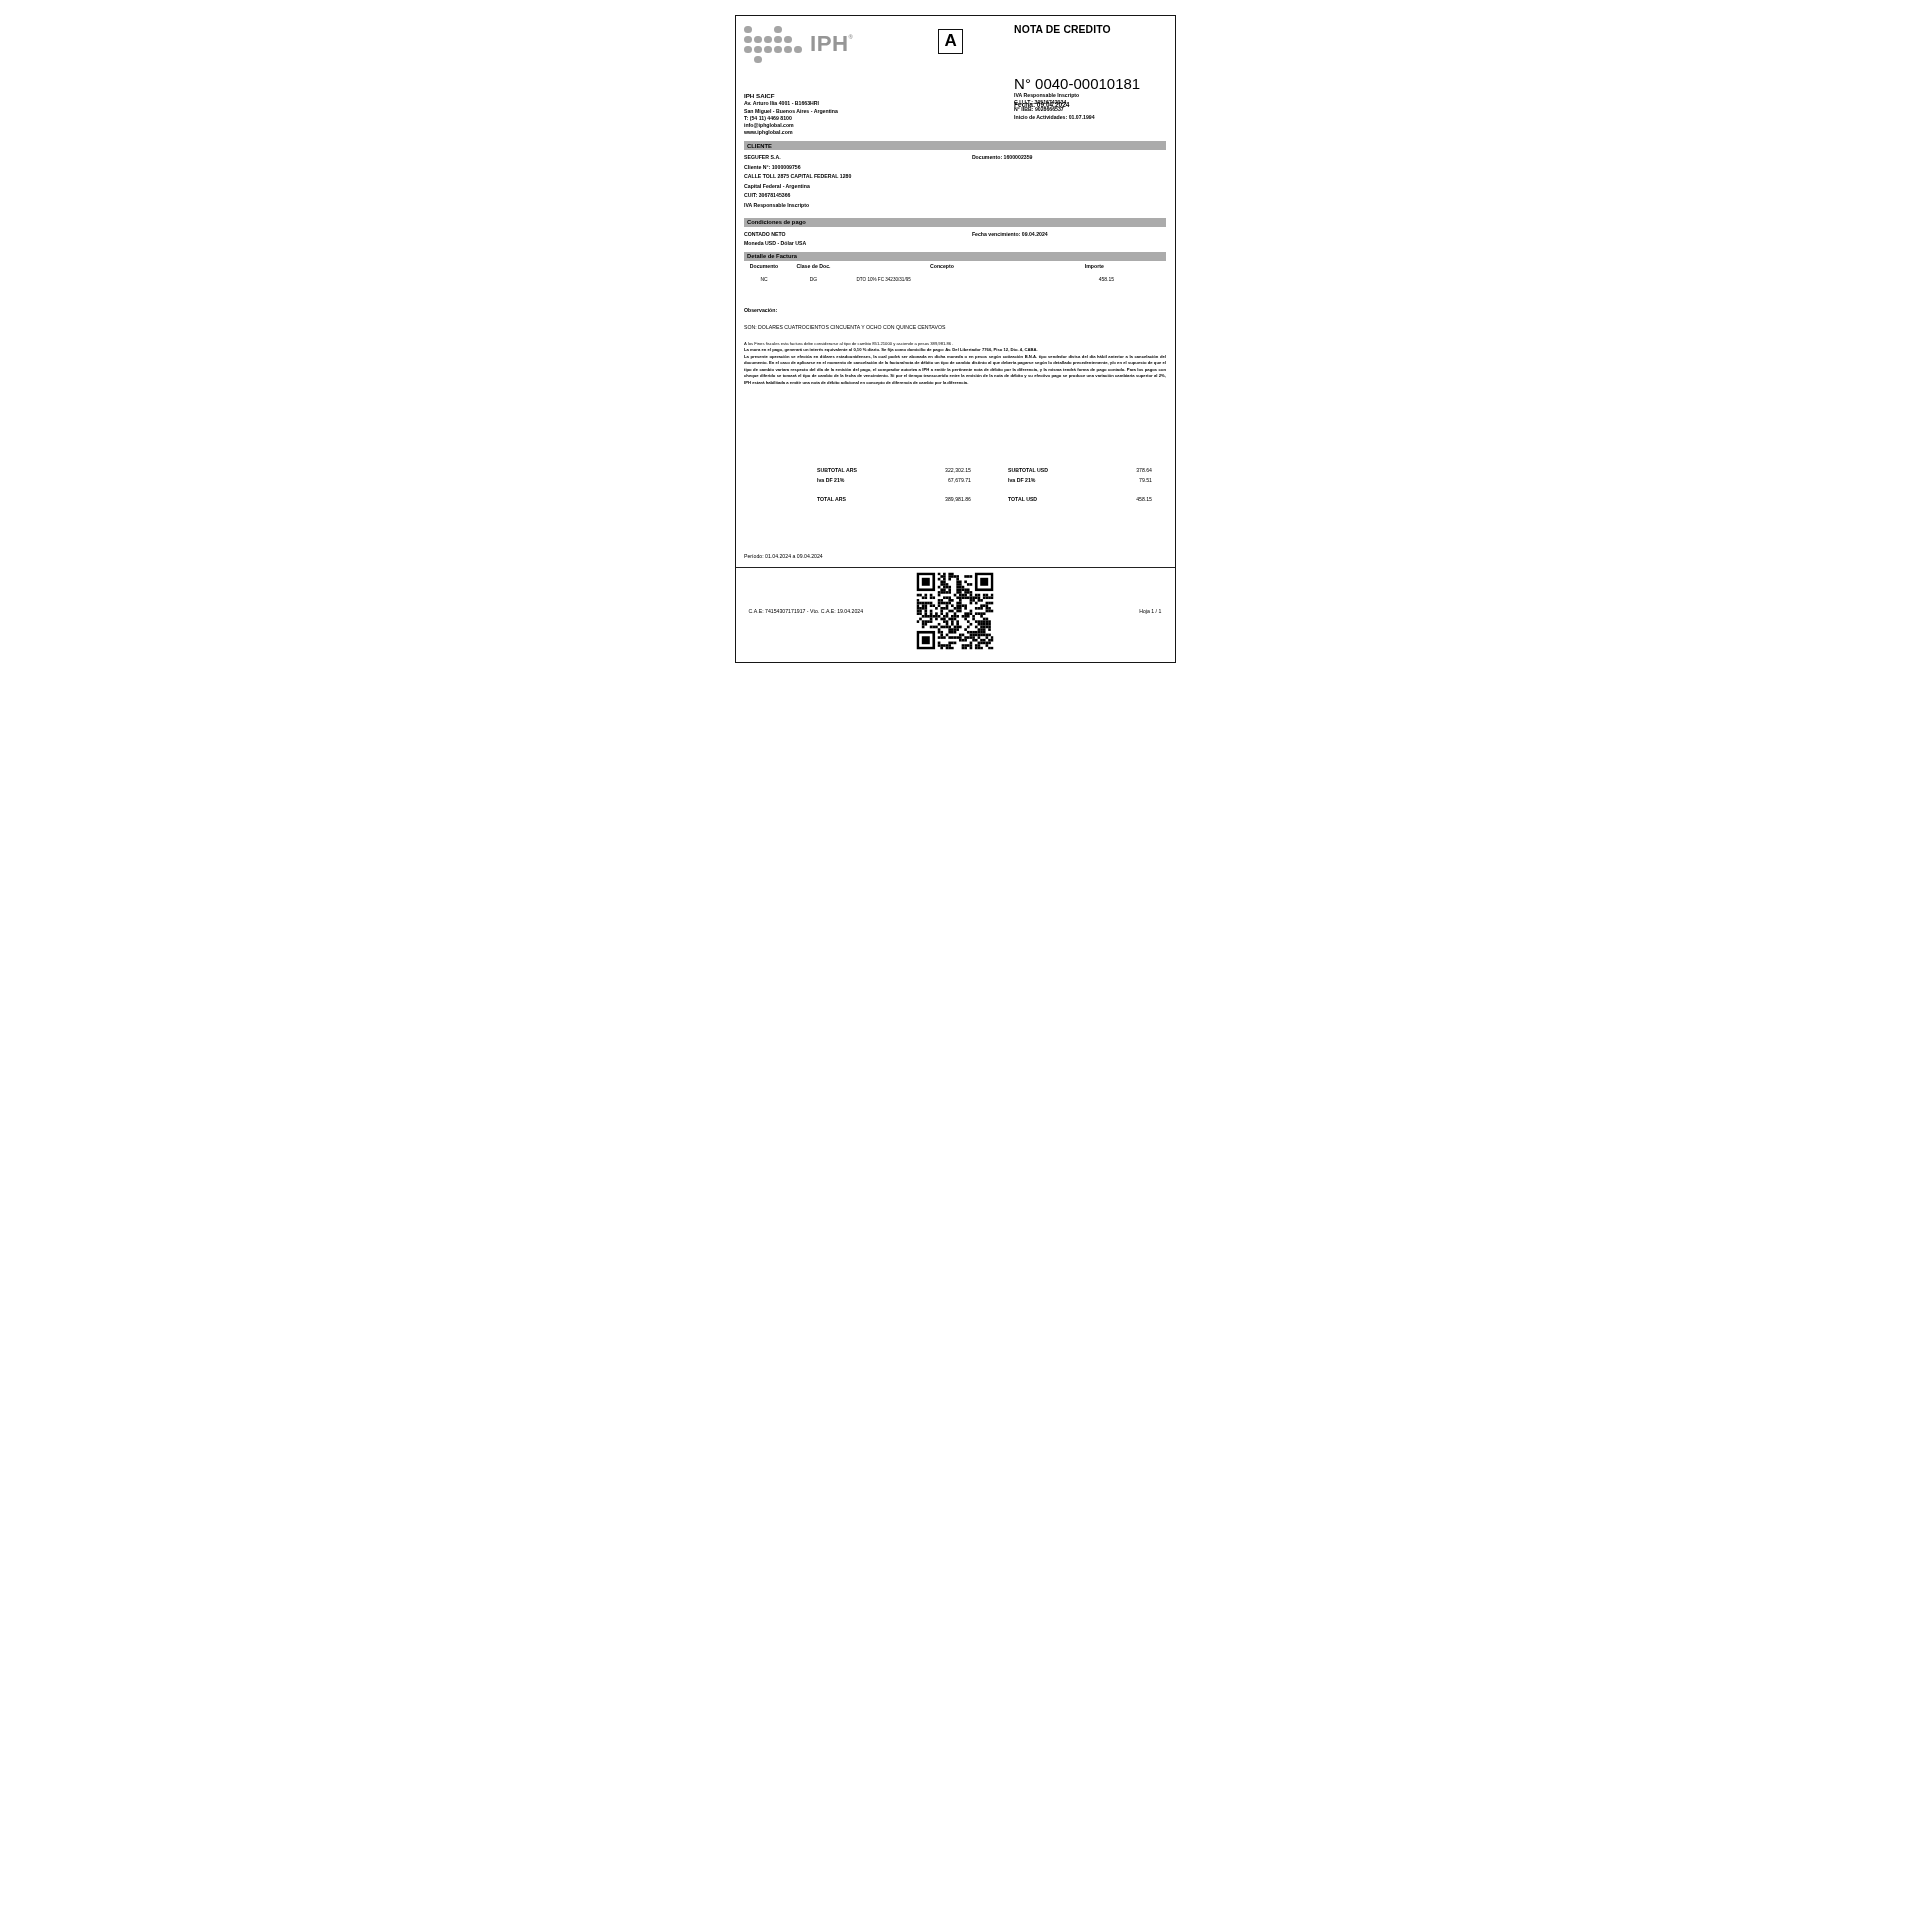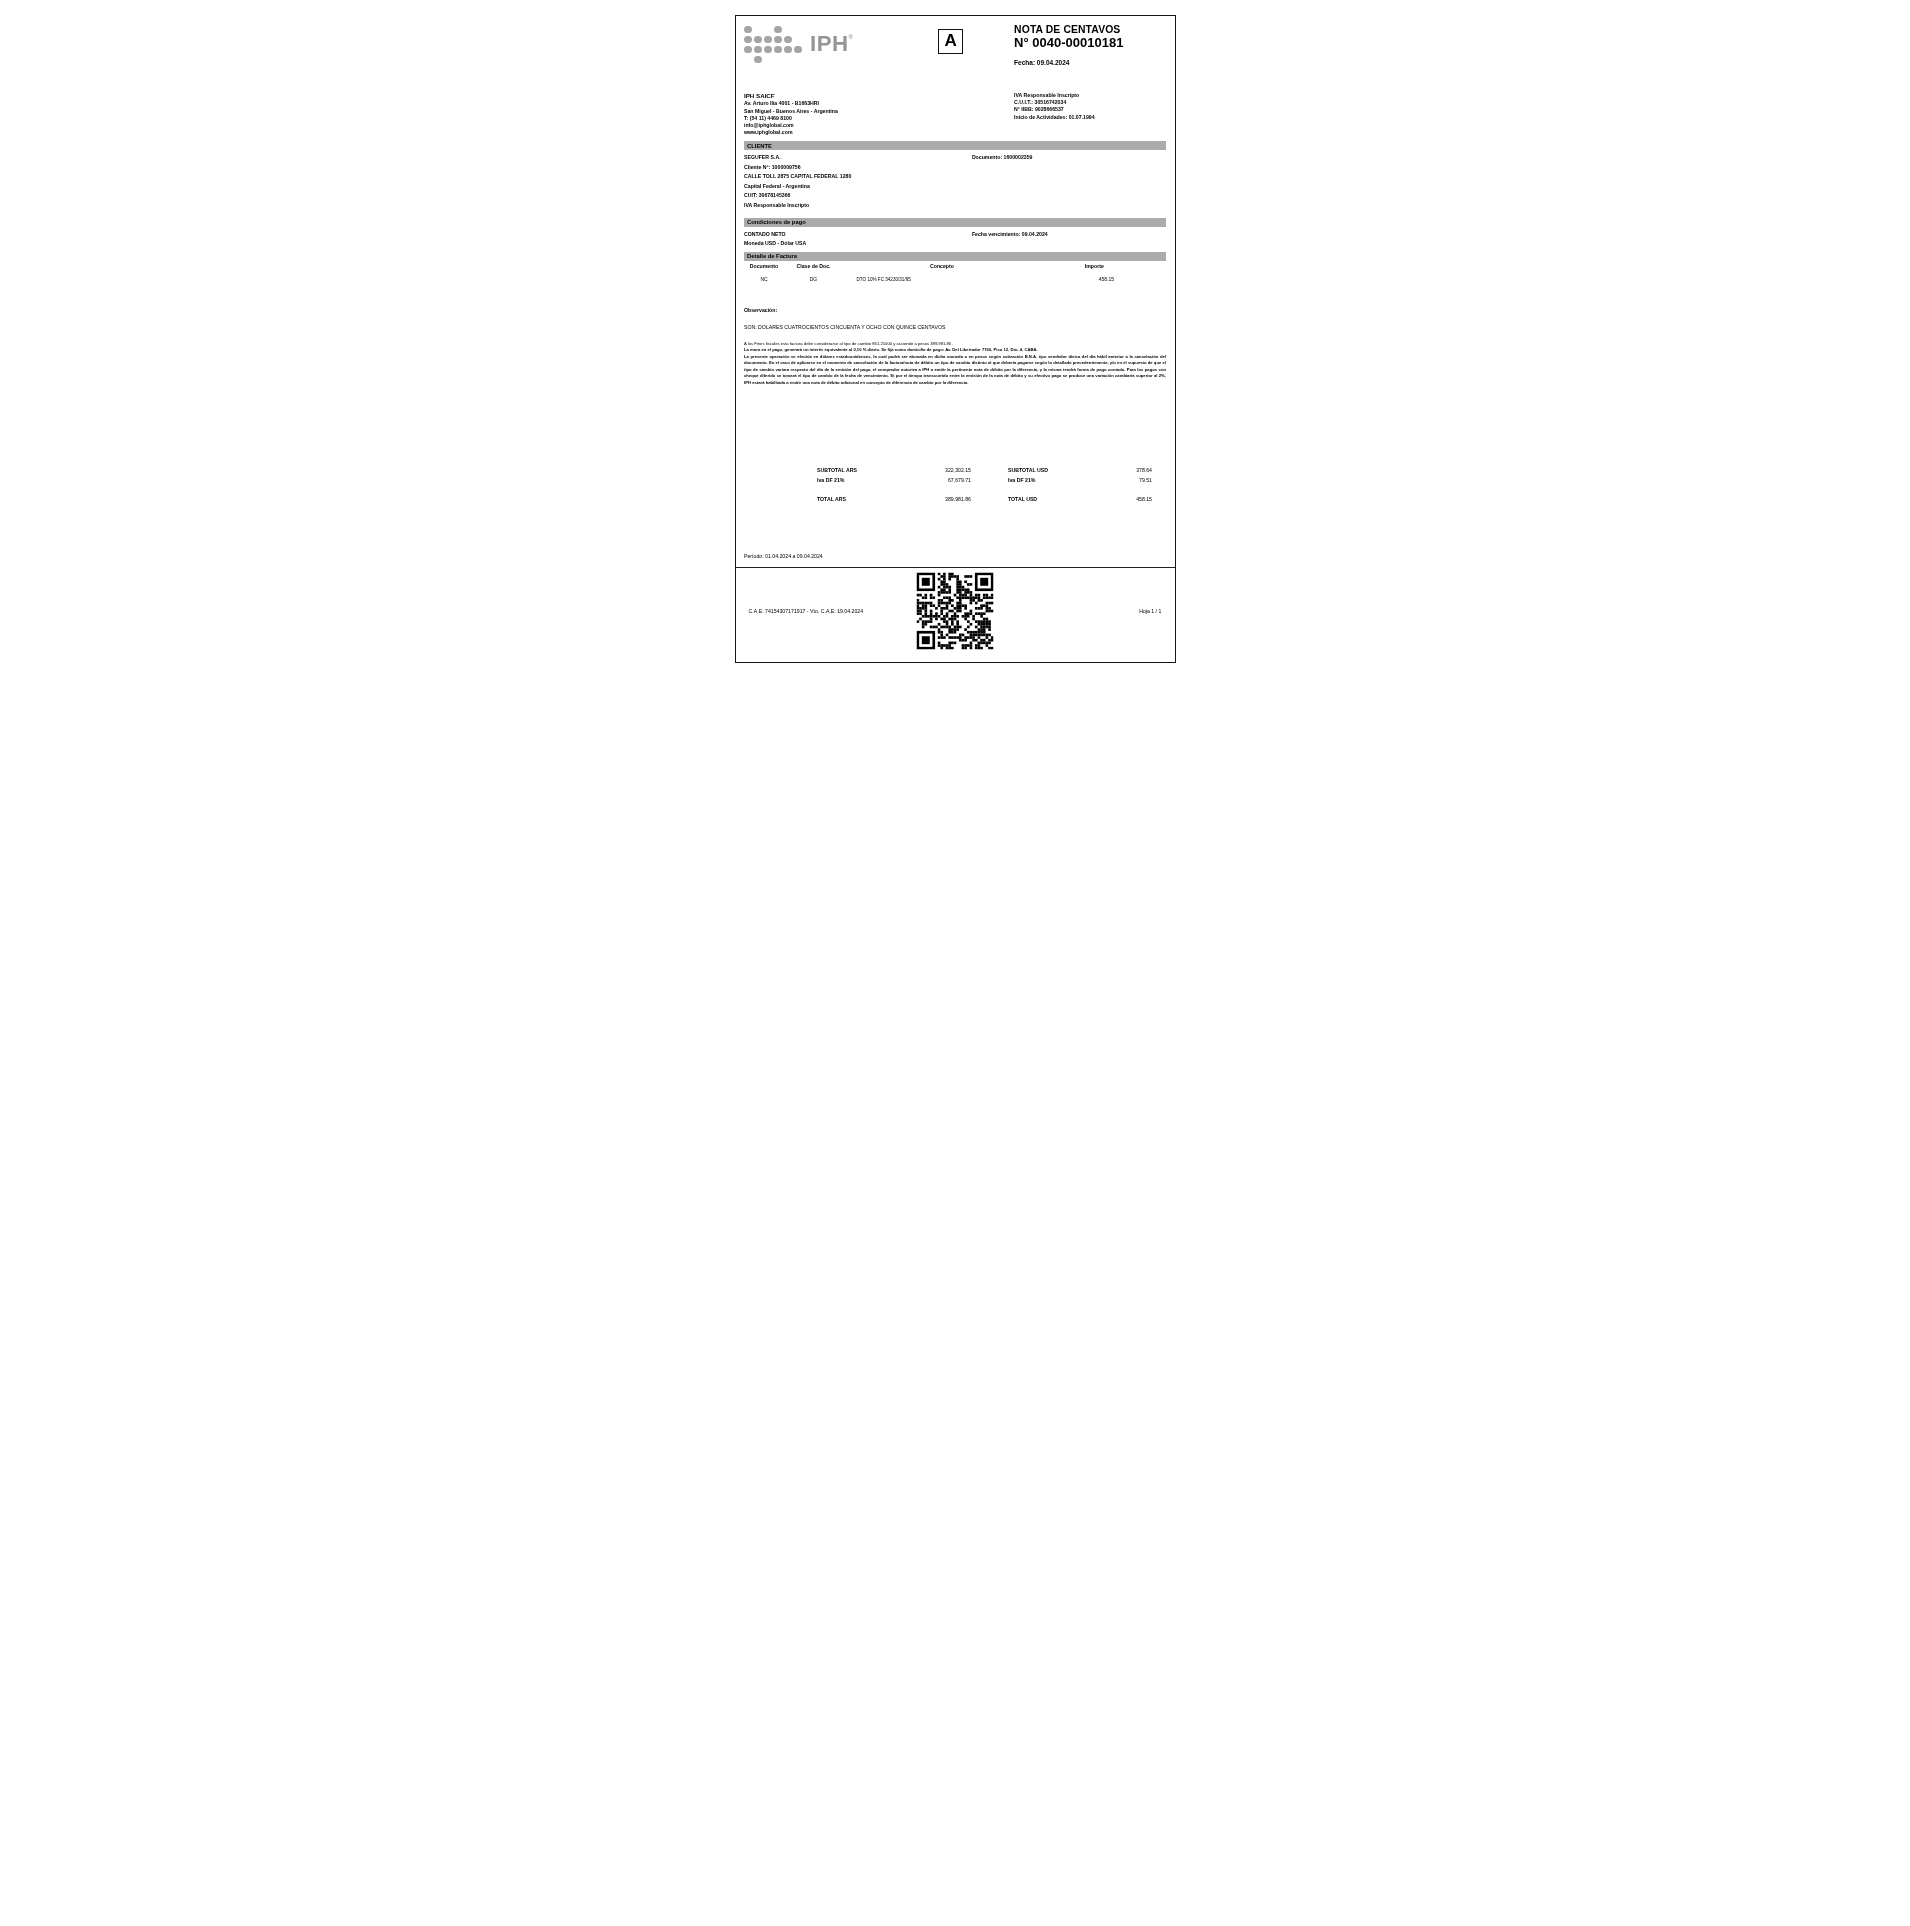--- a/index.html
+++ b/index.html
@@ -29,21 +29,21 @@
   .dot.off { background: transparent; }
   .logo-word { font-size: 22.3px; font-weight: bold; color: #969696; letter-spacing: 0.4px; line-height: 1; white-space: nowrap; }
   .logo-word .reg { font-size: 5.8px; vertical-align: 11.6px; font-weight: bold; }
   .doc-type-box {
     width: 23px; height: 23px; border: 1.5px solid #111;
     display: flex; align-items: center; justify-content: center;
     font-size: 17px; font-weight: bold; margin-top: 3.9px; flex: 0 0 auto;
   }
   .header-right { margin-left: auto; width: 36%; }
   .doc-title  { font-size: 10.4px; font-weight: bold; line-height: 1.05; letter-spacing: 0.1px; }
-  .doc-number { font-size: 13px; font-weight: bold; line-height: 1.1; }
+  .doc-number { font-size: 15px; font-weight: normal; line-height: 1.1; margin-top: 40px; }
   .doc-date   { font-size: 6.5px; font-weight: bold; margin-top: 8.5px; }
 
   
   .info-row { display: flex; margin-top: 25px; }
   .company-block { width: 64%; }
   .fiscal-block  { width: 36%; }
   .company-name { font-size: 6.2px; font-weight: bold; line-height: 8.5px; }
   .info-line { font-size: 5.2px; font-weight: bold; line-height: 7.3px; }
 
   
@@ -132,21 +132,21 @@
           <span class="dot off"></span>
           <span class="dot off"></span>
           <span class="dot off"></span>
       </div>
       <div class="logo-word"><span>IPH</span><span class="reg">®</span></div>
     </div>
     <div class="doc-type-box">
       <span>A</span>
     </div>
     <div class="header-right">
-      <div class="doc-title">NOTA DE CENTAVOS</div>
+      <div class="doc-title">NOTA DE CREDITO</div>
       <div class="doc-number">N° 0040-00010181</div>
       <div class="doc-date">Fecha: 09.04.2024</div>
     </div>
   </div>
 
   <div class="info-row">
     <div class="company-block">
       <div class="company-name">IPH SAICF</div>
       <div class="info-line">Av. Arturo Ilia 4001 - B1663HRI</div>
       <div class="info-line">San Miguel - Buenos Aires - Argentina</div>

